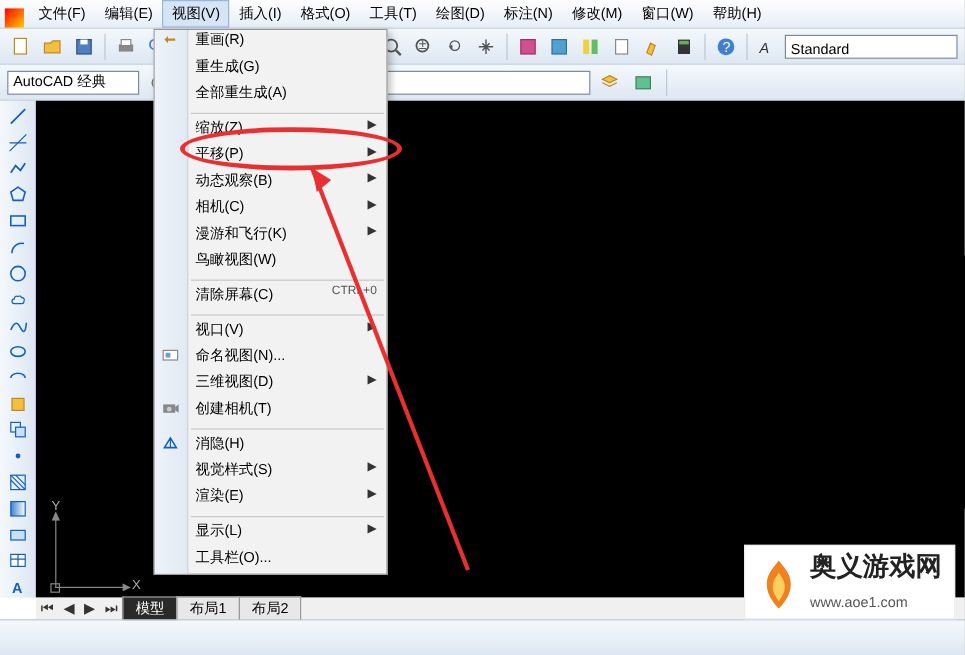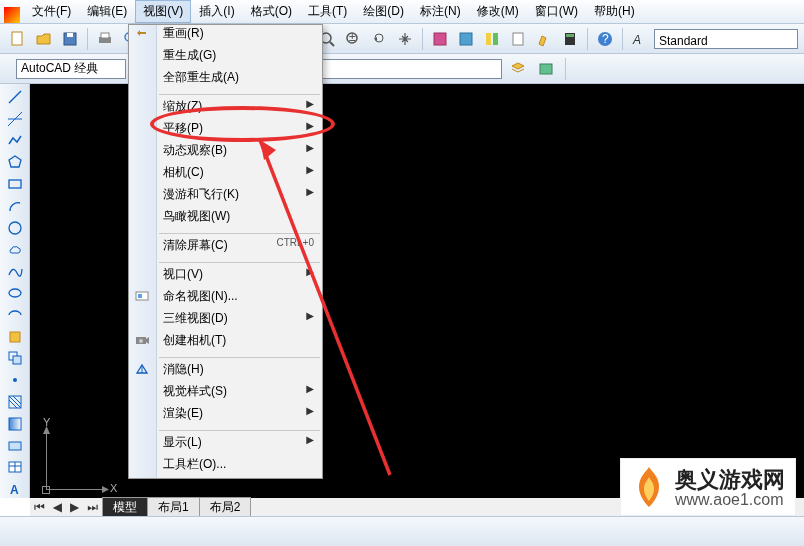--- a/index.html
+++ b/index.html
@@ -4,21 +4,21 @@
 <style>
 *{margin:0;padding:0;box-sizing:border-box;font-family:"Microsoft YaHei",SimSun,Arial,sans-serif;font-size:12px}
 body{background:#fff;width:804px;height:546px;overflow:hidden;position:relative}
 .menubar{background:linear-gradient(#fdfeff,#e6eef7);height:24px;display:flex;align-items:flex-end;padding-left:4px;border-bottom:1px solid #b8c8d8}
 .menubar .icon{width:16px;height:16px;margin-right:4px;background:linear-gradient(135deg,#ff0000,#ffcc00);display:inline-block}
 .menubar .mi{padding:3px 8px;cursor:default}
 .menubar .mi.open{background:#d6e5f5;border:1px solid #99b8d8;padding:2px 7px}
 .toolbar{background:linear-gradient(#f4f8fc,#dde7f2);height:30px;border-bottom:1px solid #b8c8d8;display:flex;align-items:center;padding:0 6px;gap:2px}
 .tbtn{width:24px;height:24px;display:flex;align-items:center;justify-content:center;border:1px solid transparent;border-radius:2px}
 .tsep{width:1px;height:22px;background:#b8c8d8;margin:0 3px}
-.toolbar2{background:linear-gradient(#f4f8fc,#dde7f2);height:30px;border-bottom:1px solid #b8c8d8;display:flex;align-items:center;padding:0 16px;gap:4px}
+.toolbar2{background:linear-gradient(#f4f8fc,#dde7f2);height:30px;border-bottom:1px solid #b8c8d8;display:flex;align-items:center;padding:0 6px;gap:4px}
 .combo{background:#fff;border:1px solid #7a8ba0;height:20px;display:flex;align-items:center;padding:0 4px;font-size:12px}
 .combo.small{width:110px}
 .combo.wide{flex:1;max-width:280px}
 .workspace{position:absolute;top:84px;left:0;right:0;bottom:48px;display:flex}
 .left-tools{width:30px;background:linear-gradient(90deg,#f4f8fc,#dde7f2);border-right:1px solid #b8c8d8;display:flex;flex-direction:column;align-items:center;padding-top:4px;gap:4px}
 .ltbtn{width:22px;height:22px;display:flex;align-items:center;justify-content:center}
 .canvas{flex:1;background:#000;position:relative}
 .ucs{position:absolute;bottom:8px;left:16px;color:#777}
 .ucs .xaxis{position:absolute;bottom:0;left:0;width:60px;height:1px;background:#888}
 .ucs .yaxis{position:absolute;bottom:0;left:0;width:1px;height:60px;background:#888}
@@ -36,21 +36,21 @@
 .dropdown .ditem .arrow{margin-left:auto;font-size:10px;color:#333}
 .dropdown .ditem .sc{margin-left:auto;color:#555;font-size:10px}
 .dropdown .dsep{height:1px;background:#c8c8c8;margin:3px 2px 3px 30px}
 .dropdown .dicon{position:absolute;left:5px;width:16px;height:16px;display:flex;align-items:center;justify-content:center}
 .style-combo{width:144px;background:#fff;border:1px solid #7a8ba0;height:20px;display:flex;align-items:flex-end;padding:0 4px}
 .annotation-oval{position:absolute;border:4px solid #e83030;border-radius:50%;pointer-events:none;z-index:20}
 .annotation-arrow{position:absolute;pointer-events:none;z-index:20}
 .watermark{position:absolute;right:8px;bottom:30px;background:#fff;padding:6px 10px;display:flex;align-items:flex-end;gap:8px;z-index:5;border:1px solid #eee}
 .watermark .flame{width:36px;height:44px}
 .watermark .txt{font-size:22px;font-weight:bold;color:#222;line-height:1}
-.watermark .url{font-size:16px;color:#555;margin-top:0}
+.watermark .url{font-size:12px;color:#555;margin-top:12px}
 svg{display:block}
 </style>
 </head>
 <body>
 
 <div class="menubar">
   <span class="icon"></span>
   <span class="mi">文件(F)</span>
   <span class="mi">编辑(E)</span>
   <span class="mi open">视图(V)</span>

